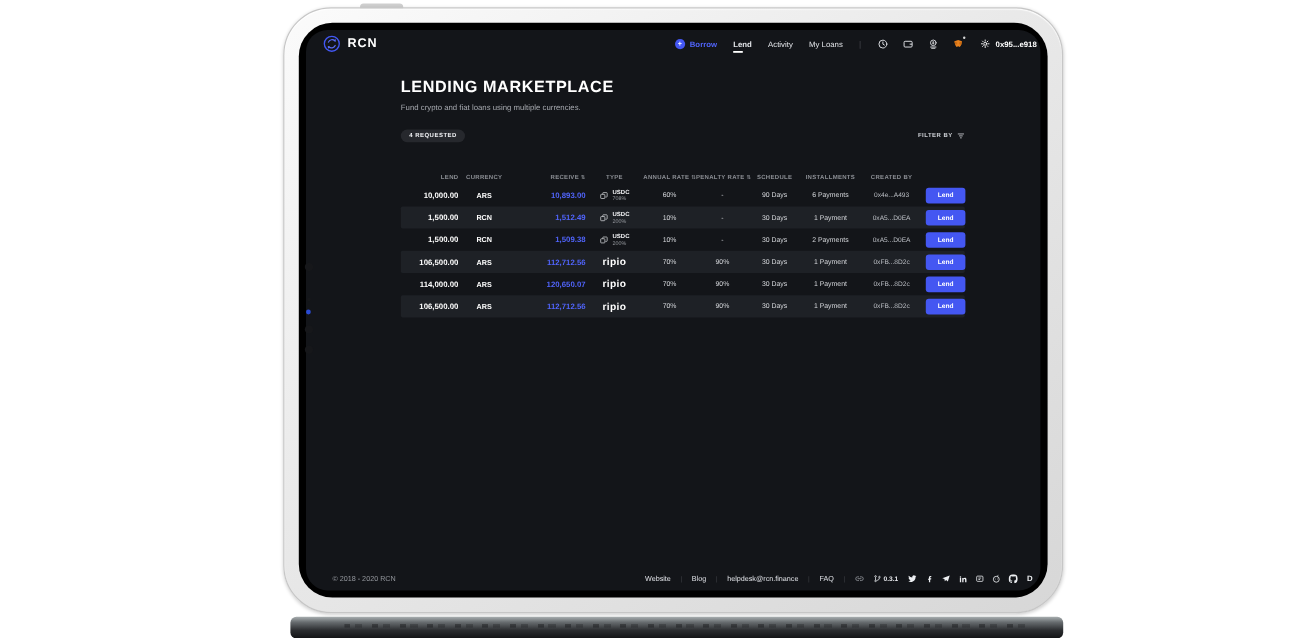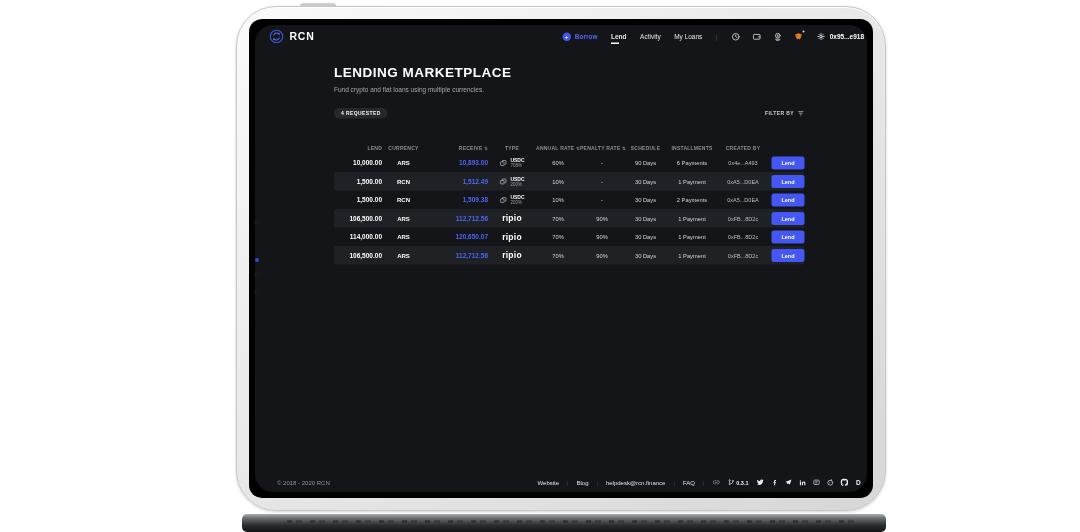--- a/index.html
+++ b/index.html
@@ -22,21 +22,21 @@
   .top-button{position:absolute;left:300px;top:3px;width:36px;height:6px;border-radius:3px;background:#cfcfcf;}
   .device{
     position:absolute;left:236px;top:6px;width:650px;height:505px;
     border-radius:40px;
     background:linear-gradient(145deg,#fbfbfb 0%,#e9e9e9 45%,#d7d7d7 100%);
     border:1px solid #c6c6c6;
     box-shadow:inset 0 1px 1px #ffffff,0 1px 3px rgba(0,0,0,.18);
   }
   .screen{
     position:absolute;left:12px;top:12px;right:12px;bottom:12px;
-    background:#000;border-radius:13px;overflow:hidden;
+    background:#000;border-radius:28px;overflow:hidden;
   }
   .bezel-dots{position:absolute;left:3px;top:0;width:12px;height:100%;z-index:5;}
   .bezel-dots span{position:absolute;border-radius:50%;background:#16171a;}
   .bezel-dots .d1{left:2px;top:200px;width:7px;height:7px;}
   .bezel-dots .d2{left:4px;top:229px;width:3px;height:3px;}
   .bezel-dots .d3{left:3px;top:239px;width:4px;height:4px;background:#2a4bd4;}
   .bezel-dots .d4{left:2px;top:252px;width:7px;height:7px;}
   .bezel-dots .d5{left:2px;top:269px;width:7px;height:7px;}
   .app{
     position:absolute;left:6px;top:6px;right:6px;bottom:6px;

